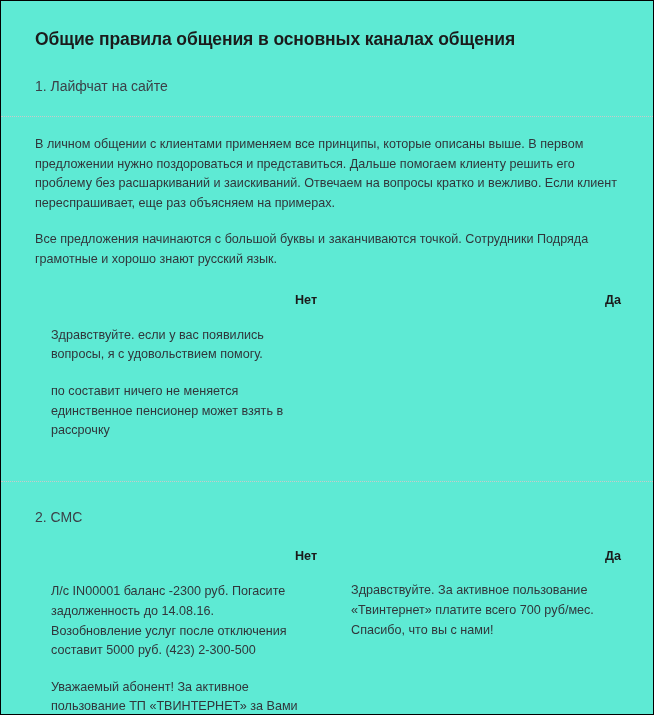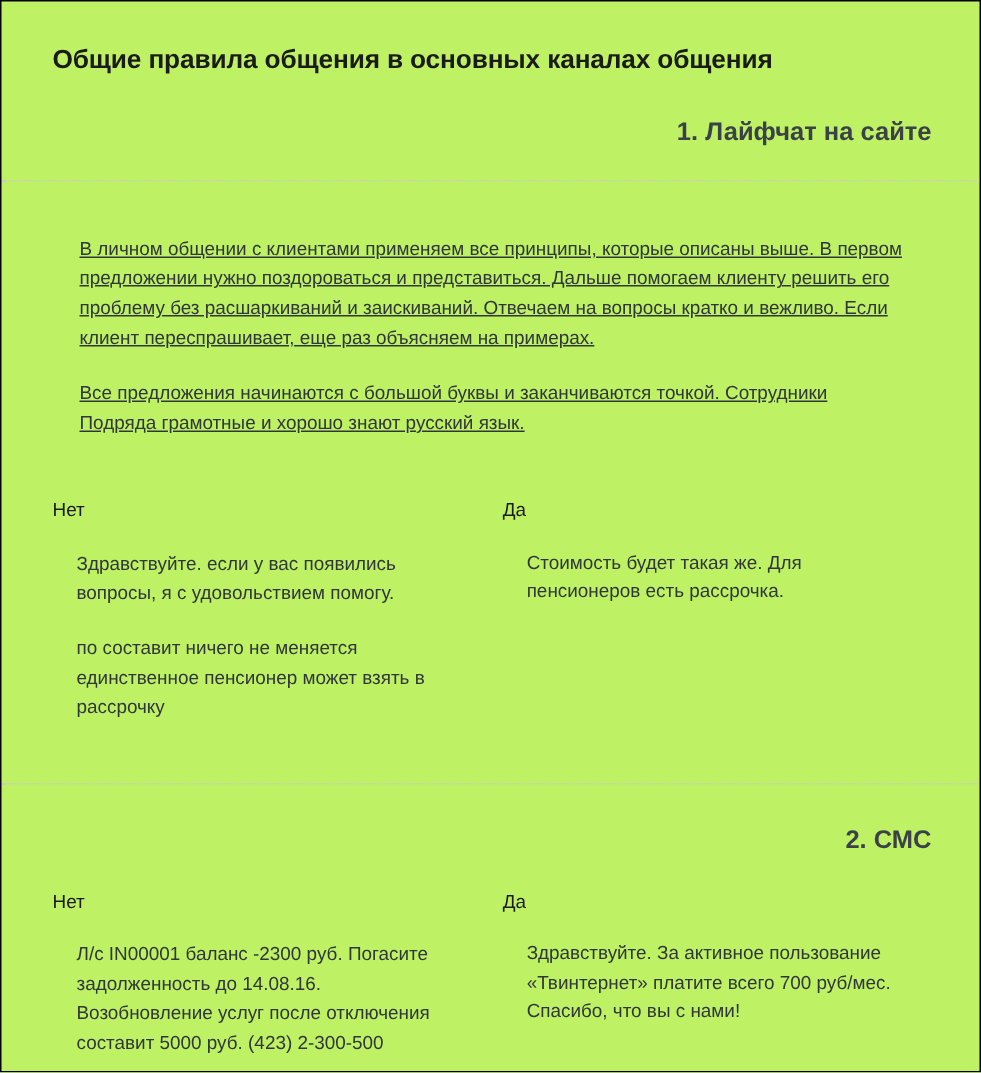--- a/index.html
+++ b/index.html
@@ -10,68 +10,66 @@
   }
   body {
     font-family: "Liberation Sans", "DejaVu Sans", sans-serif;
     -webkit-font-smoothing: antialiased;
   }
   .page {
     position: relative;
     width: 654px;
     height: 715px;
     box-sizing: border-box;
-    background: #bef264;
+    background: #5eead4;
     border: 1px solid #000000;
     overflow: hidden;
   }
   .inner {
     box-sizing: border-box;
     padding: 0 32px 0 34px;
   }
 
   
   .doc-title {
     font-size: 17.5px;
     font-weight: bold;
     color: #1b1b1b;
     letter-spacing: -0.1px;
     margin: 0;
     padding-top: 27px;
     line-height: 1.3;
   }
   .section-title {
-    font-size: 17px;
-    font-weight: bold;
+    font-size: 14px;
+    font-weight: normal;
     color: #3b4148;
     margin: 0;
     padding-top: 26px;
     line-height: 1.3;
-    text-align: right;
   }
 
   
   .rule-dotted {
     border: 0;
     border-top: 1px dotted #c9c9c9;
     margin: 0;
     width: 100%;
     height: 0;
   }
   .rule-gap-top {
     margin-top: 21px;
   }
 
   
   .para {
     font-size: 12.6px;
     line-height: 19.6px;
     color: #31363b;
-    margin: 18px;
-    text-decoration: underline;
+    margin: 0;
   }
   .para + .para {
     margin-top: 17px;
   }
   .block-intro {
     padding-top: 18px;
   }
   .block-intro-sms {
     padding-top: 13px;
   }
@@ -86,24 +84,25 @@
   }
   .compare-col.left {
     width: 314px;
     padding-right: 18px;
   }
   .compare-col.right {
     width: 300px;
   }
   .compare-head {
     font-size: 12.6px;
-    font-weight: normal;
+    font-weight: bold;
     color: #1b1b1b;
     line-height: 1.3;
     margin: 0;
+    text-align: right;
   }
   .compare-item {
     font-size: 12.6px;
     line-height: 19.6px;
     color: #31363b;
     margin: 16px;
   }
   .compare-item.first {
     margin-top: 18px;
   }
@@ -140,21 +139,20 @@
     <div class="compare">
 
       <div class="compare-col left">
         <p class="compare-head">Нет</p>
         <p class="compare-item first">Здравствуйте. если у вас появились вопросы, я с удовольствием помогу.</p>
         <p class="compare-item next">по составит ничего не меняется единственное пенсионер может взять в рассрочку</p>
       </div>
 
       <div class="compare-col right">
         <p class="compare-head">Да</p>
-        <p class="compare-item next">Стоимость будет такая же. Для пенсионеров есть рассрочка.</p>
       </div>
 
     </div>
 
     <div class="spacer-4"></div>
   </div>
 
   <hr class="rule-dotted">
 
   <div class="inner">

